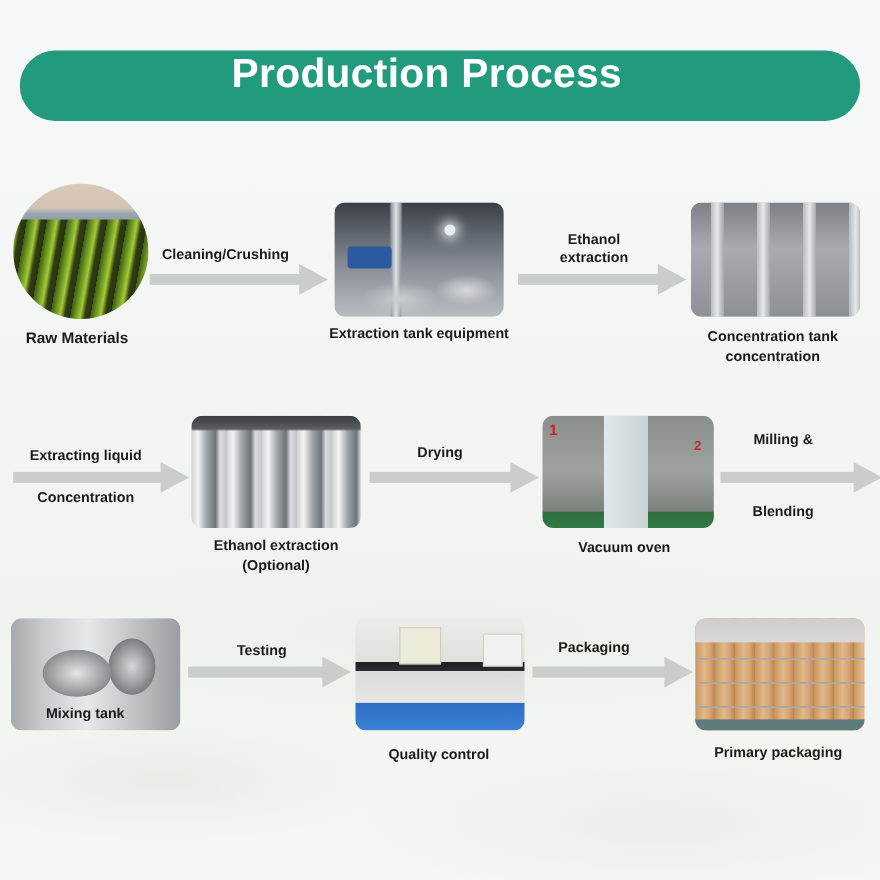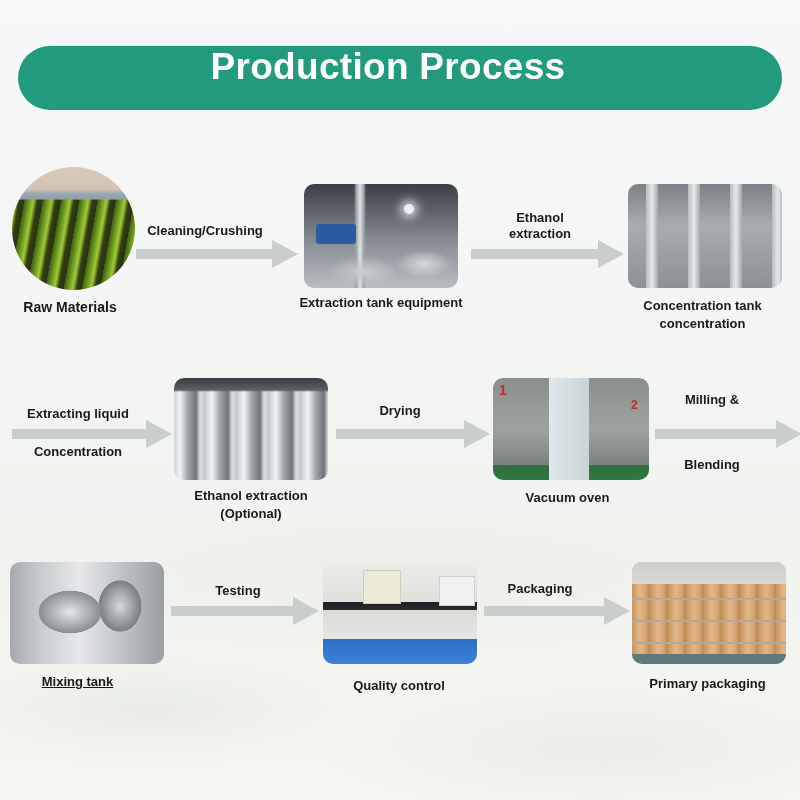--- a/index.html
+++ b/index.html
@@ -173,21 +173,21 @@
 <div class="label bold" style="left:500px; top:489px; width:135px;">Vacuum oven</div>
 
 <div class="label bold" style="left:672px; top:391px; width:80px;">Milling &amp;</div>
 <div class="label bold" style="left:672px; top:432px; width:80px;margin-top:24px;">Blending</div>
 <div class="arrow" style="left:655px; top:420px; width:145px;">
   <div class="shaft" style="width:123px;"></div>
     <div class="head" style="left:121px;"></div>
 </div>
 
 <div class="photo ph-mixing" style="left:10px; top:562px; width:154px; height:102px;"></div>
-<div class="label bold" style="left:20px; top:673px; width:115px;text-decoration:underline;">Mixing tank</div>
+<div class="label bold" style="left:20px; top:640px; width:115px;">Mixing tank</div>
 
 <div class="label bold" style="left:198px; top:582px; width:80px;">Testing</div>
 <div class="arrow" style="left:171px; top:597px; width:148px;">
   <div class="shaft" style="width:124px;"></div>
     <div class="head" style="left:122px;"></div>
 </div>
 
 <div class="photo ph-qc" style="left:323px; top:562px; width:154px; height:102px;"></div>
 <div class="label bold" style="left:340px; top:677px; width:118px;">Quality control</div>
 

